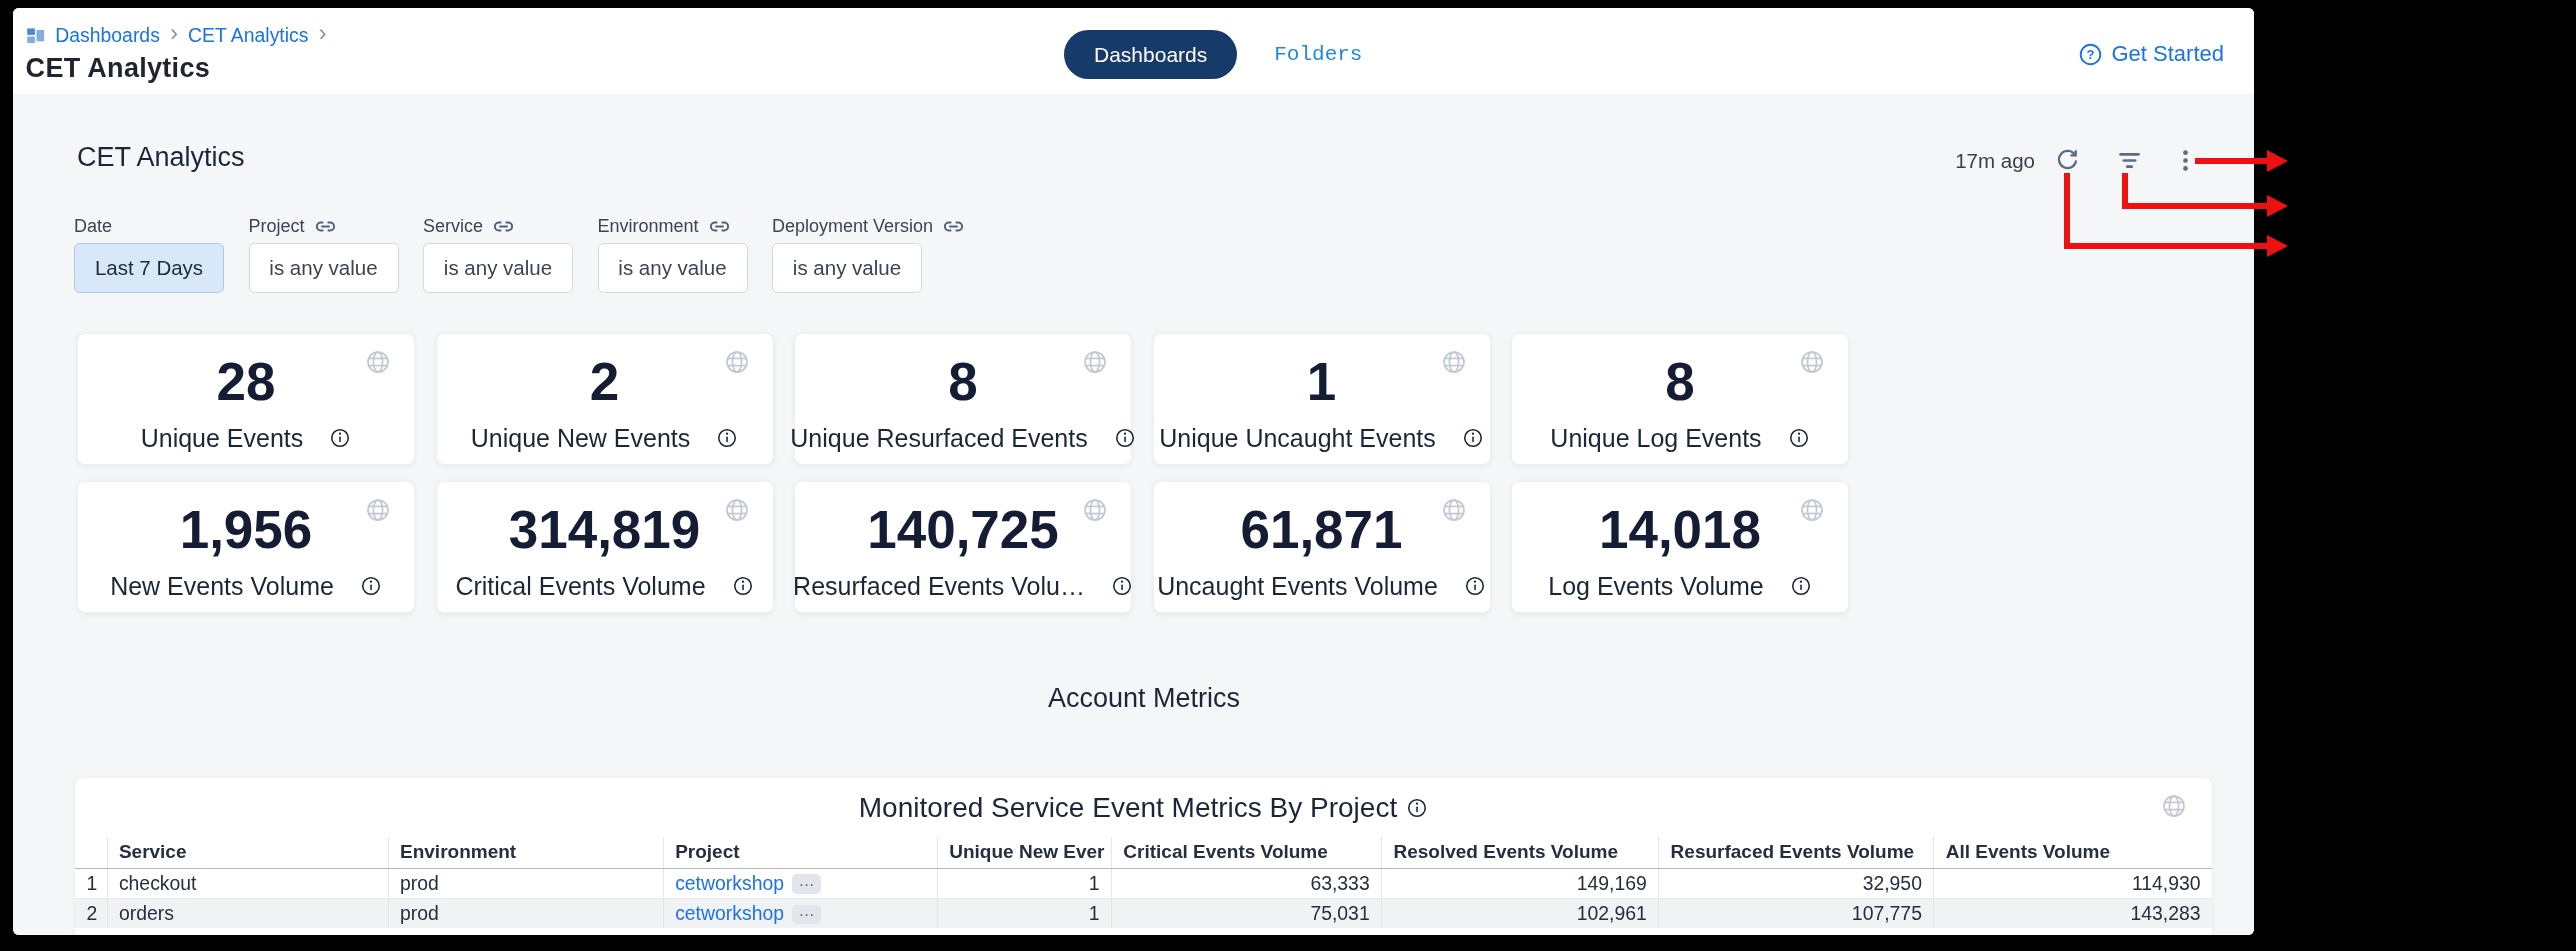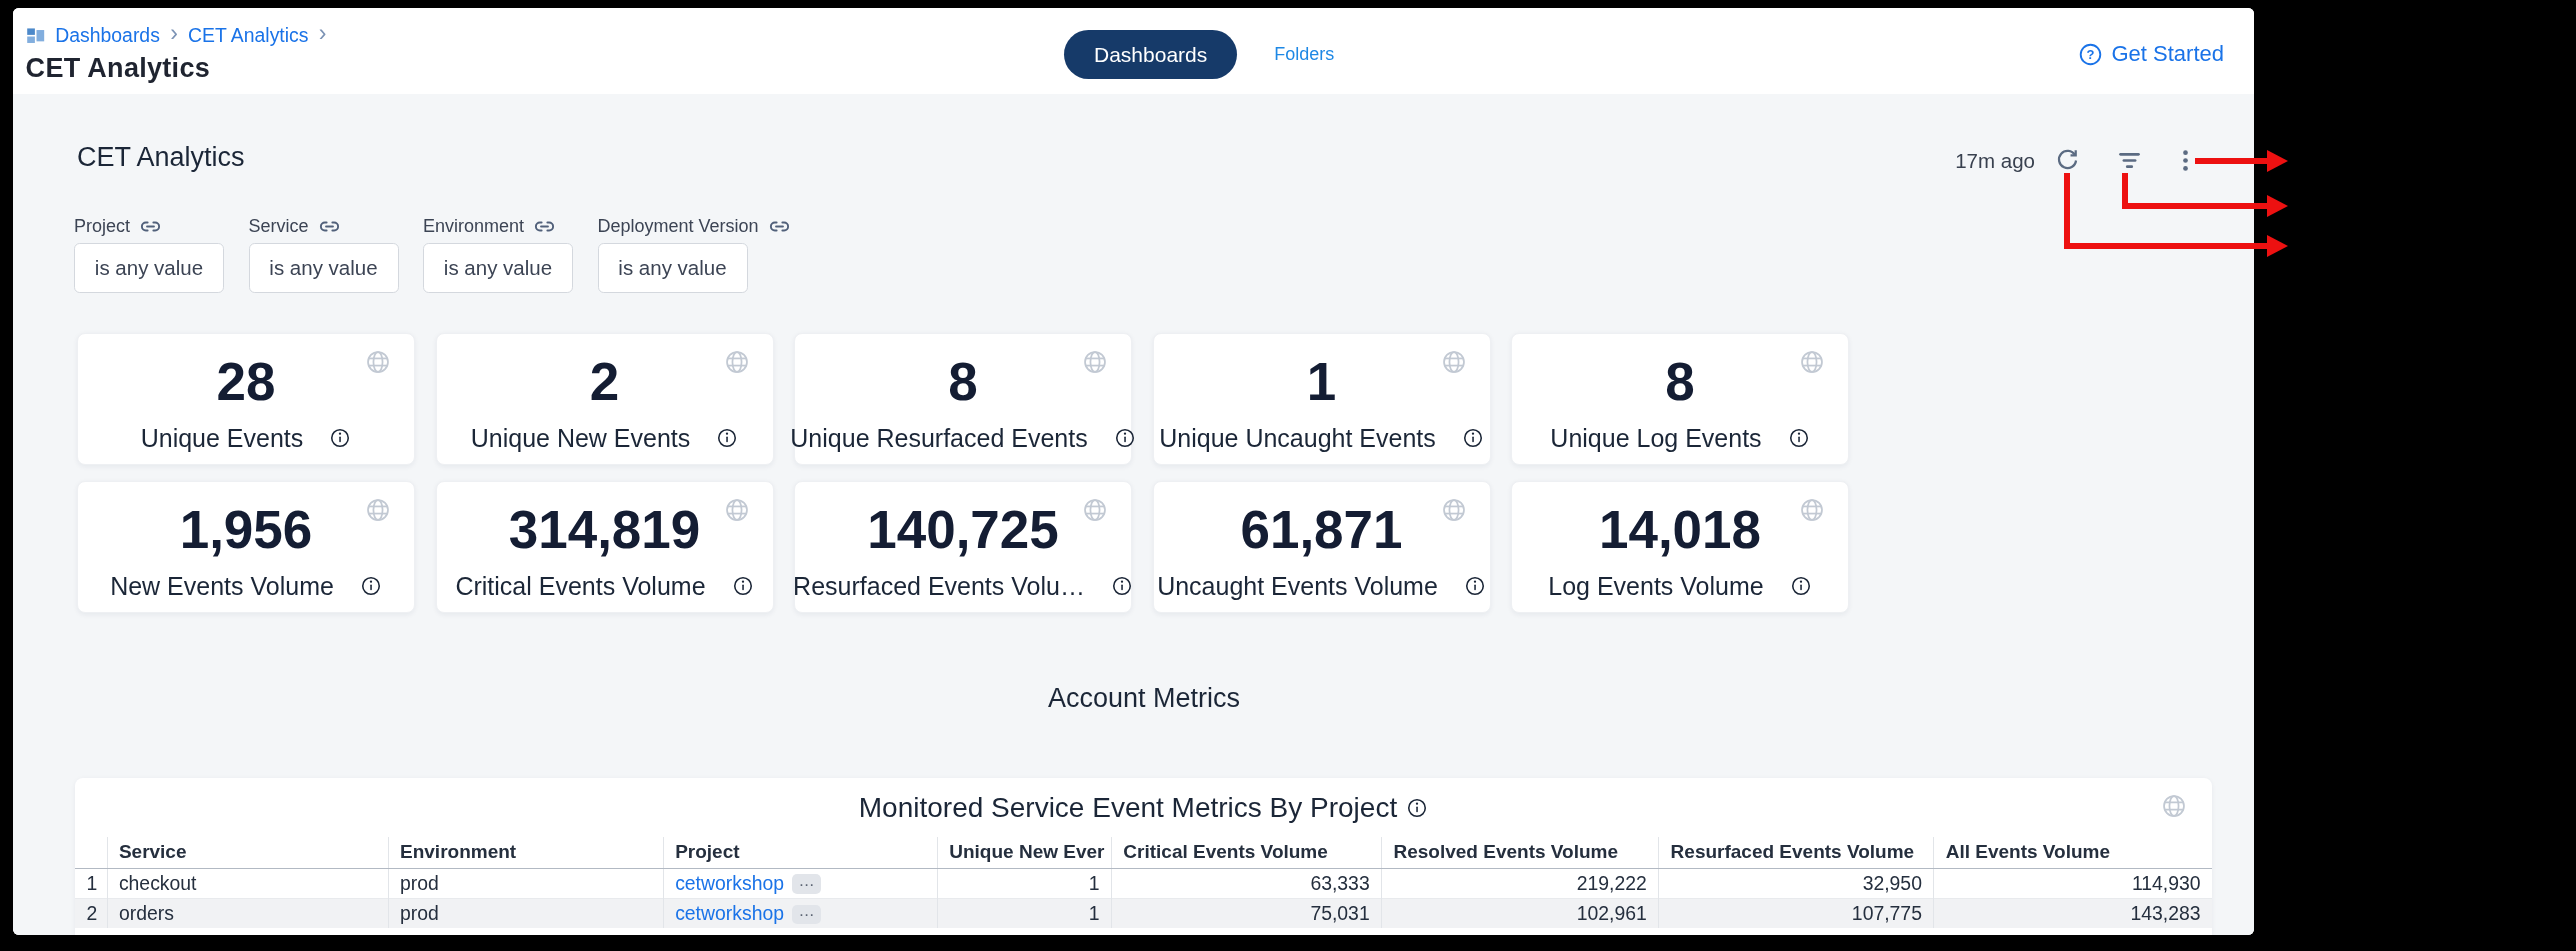--- a/index.html
+++ b/index.html
@@ -8,21 +8,21 @@
   .window{position:absolute;left:13px;top:8px;width:2241px;height:927px;background:#fff;border-radius:5.7px;overflow:hidden;}
 
   
   .app-header{position:absolute;left:0;top:0;width:100%;height:86px;background:#fff;}
   .breadcrumb{position:absolute;left:12.6px;top:15px;height:25px;display:flex;align-items:center;gap:10.3px;font-size:19.4px;}
   .breadcrumb a{color:#1a73e8;text-decoration:none;cursor:pointer;}
   .crumb-sep{color:#7c93b5;font-size:23px;line-height:1;transform:translateY(-1.7px);}
   .page-title{position:absolute;left:12.6px;top:45px;margin:0;font-size:27px;font-weight:700;color:#1f2430;letter-spacing:0.3px;}
   .tabs{position:absolute;left:1051px;top:22px;height:49px;display:flex;align-items:center;gap:37px;}
   .tab-pill{height:49px;padding:0 30px;border-radius:25px;background:#163a69;color:#fff;font-size:21px;display:flex;align-items:center;cursor:pointer;}
-  .tab-link{color:#1e88e5;font-size:18px;cursor:pointer;}
+  .tab-link{color:#1e88e5;font-size:21px;cursor:pointer;font-family:Liberation Mono, monospace;}
   .get-started{position:absolute;right:30px;top:33px;height:26px;display:flex;align-items:center;gap:8px;color:#1a73e8;font-size:22px;cursor:pointer;}
 
   
   .main-bg{position:absolute;left:0;top:86px;right:0;bottom:0;background:#f4f6f8;}
   .dash-title{position:absolute;left:64px;top:134px;margin:0;font-size:27px;font-weight:400;color:#1b2637;}
   .last-refresh{position:absolute;left:1885px;top:141px;width:137px;text-align:right;font-size:20.5px;color:#39414f;}
   .meta-icon{position:absolute;top:139px;width:27px;height:27px;cursor:pointer;}
 
   
   .filters{position:absolute;left:61px;top:207px;display:flex;gap:24.5px;}
@@ -123,20 +123,27 @@
       <svg width="27" height="27" viewBox="0 0 24 24">
         <g fill="#5b6b82">
           <circle cx="12" cy="5" r="2.1"></circle>
             <circle cx="12" cy="12" r="2.1"></circle>
             <circle cx="12" cy="19" r="2.1"></circle>
         </g>
       </svg>
     </span>
 
     <div class="filters" id="filters">
+  <div class="filter-col">
+    <div class="filter-label-row">
+      <span class="filter-label">Date</span>
+
+    </div>
+    <button class="filter-btn selected">Last 7 Days</button>
+  </div>
 
   <div class="filter-col">
     <div class="filter-label-row">
       <span class="filter-label">Project</span>
       <span class="link-slot">
         <svg width="23" height="23" viewBox="0 0 24 24">
           <g fill="none" stroke="#51607a" stroke-width="2" stroke-linecap="round">
             <path d="M9 7.8H7.2a4.2 4.2 0 0 0 0 8.4H9"></path>
             <path d="M15 7.8h1.8a4.2 4.2 0 0 1 0 8.4H15"></path>
             <path d="M8.4 12h7.2"></path>
@@ -511,21 +518,21 @@
             </tr>
           </thead>
         <tbody id="table-body">
             <tr>
               <td class="ac">1</td>
               <td class="al">checkout</td>
               <td class="al">prod</td>
               <td class="al"><span class="proj-link">cetworkshop</span><span class="proj-badge">⋯</span></td>
               <td class="ar">1</td>
               <td class="ar">63,333</td>
-              <td class="ar">219,222</td>
+              <td class="ar">149,169</td>
               <td class="ar">32,950</td>
               <td class="ar">114,930</td>
             </tr>
             <tr class="striped">
               <td class="ac">2</td>
               <td class="al">orders</td>
               <td class="al">prod</td>
               <td class="al"><span class="proj-link">cetworkshop</span><span class="proj-badge">⋯</span></td>
               <td class="ar">1</td>
               <td class="ar">75,031</td>

